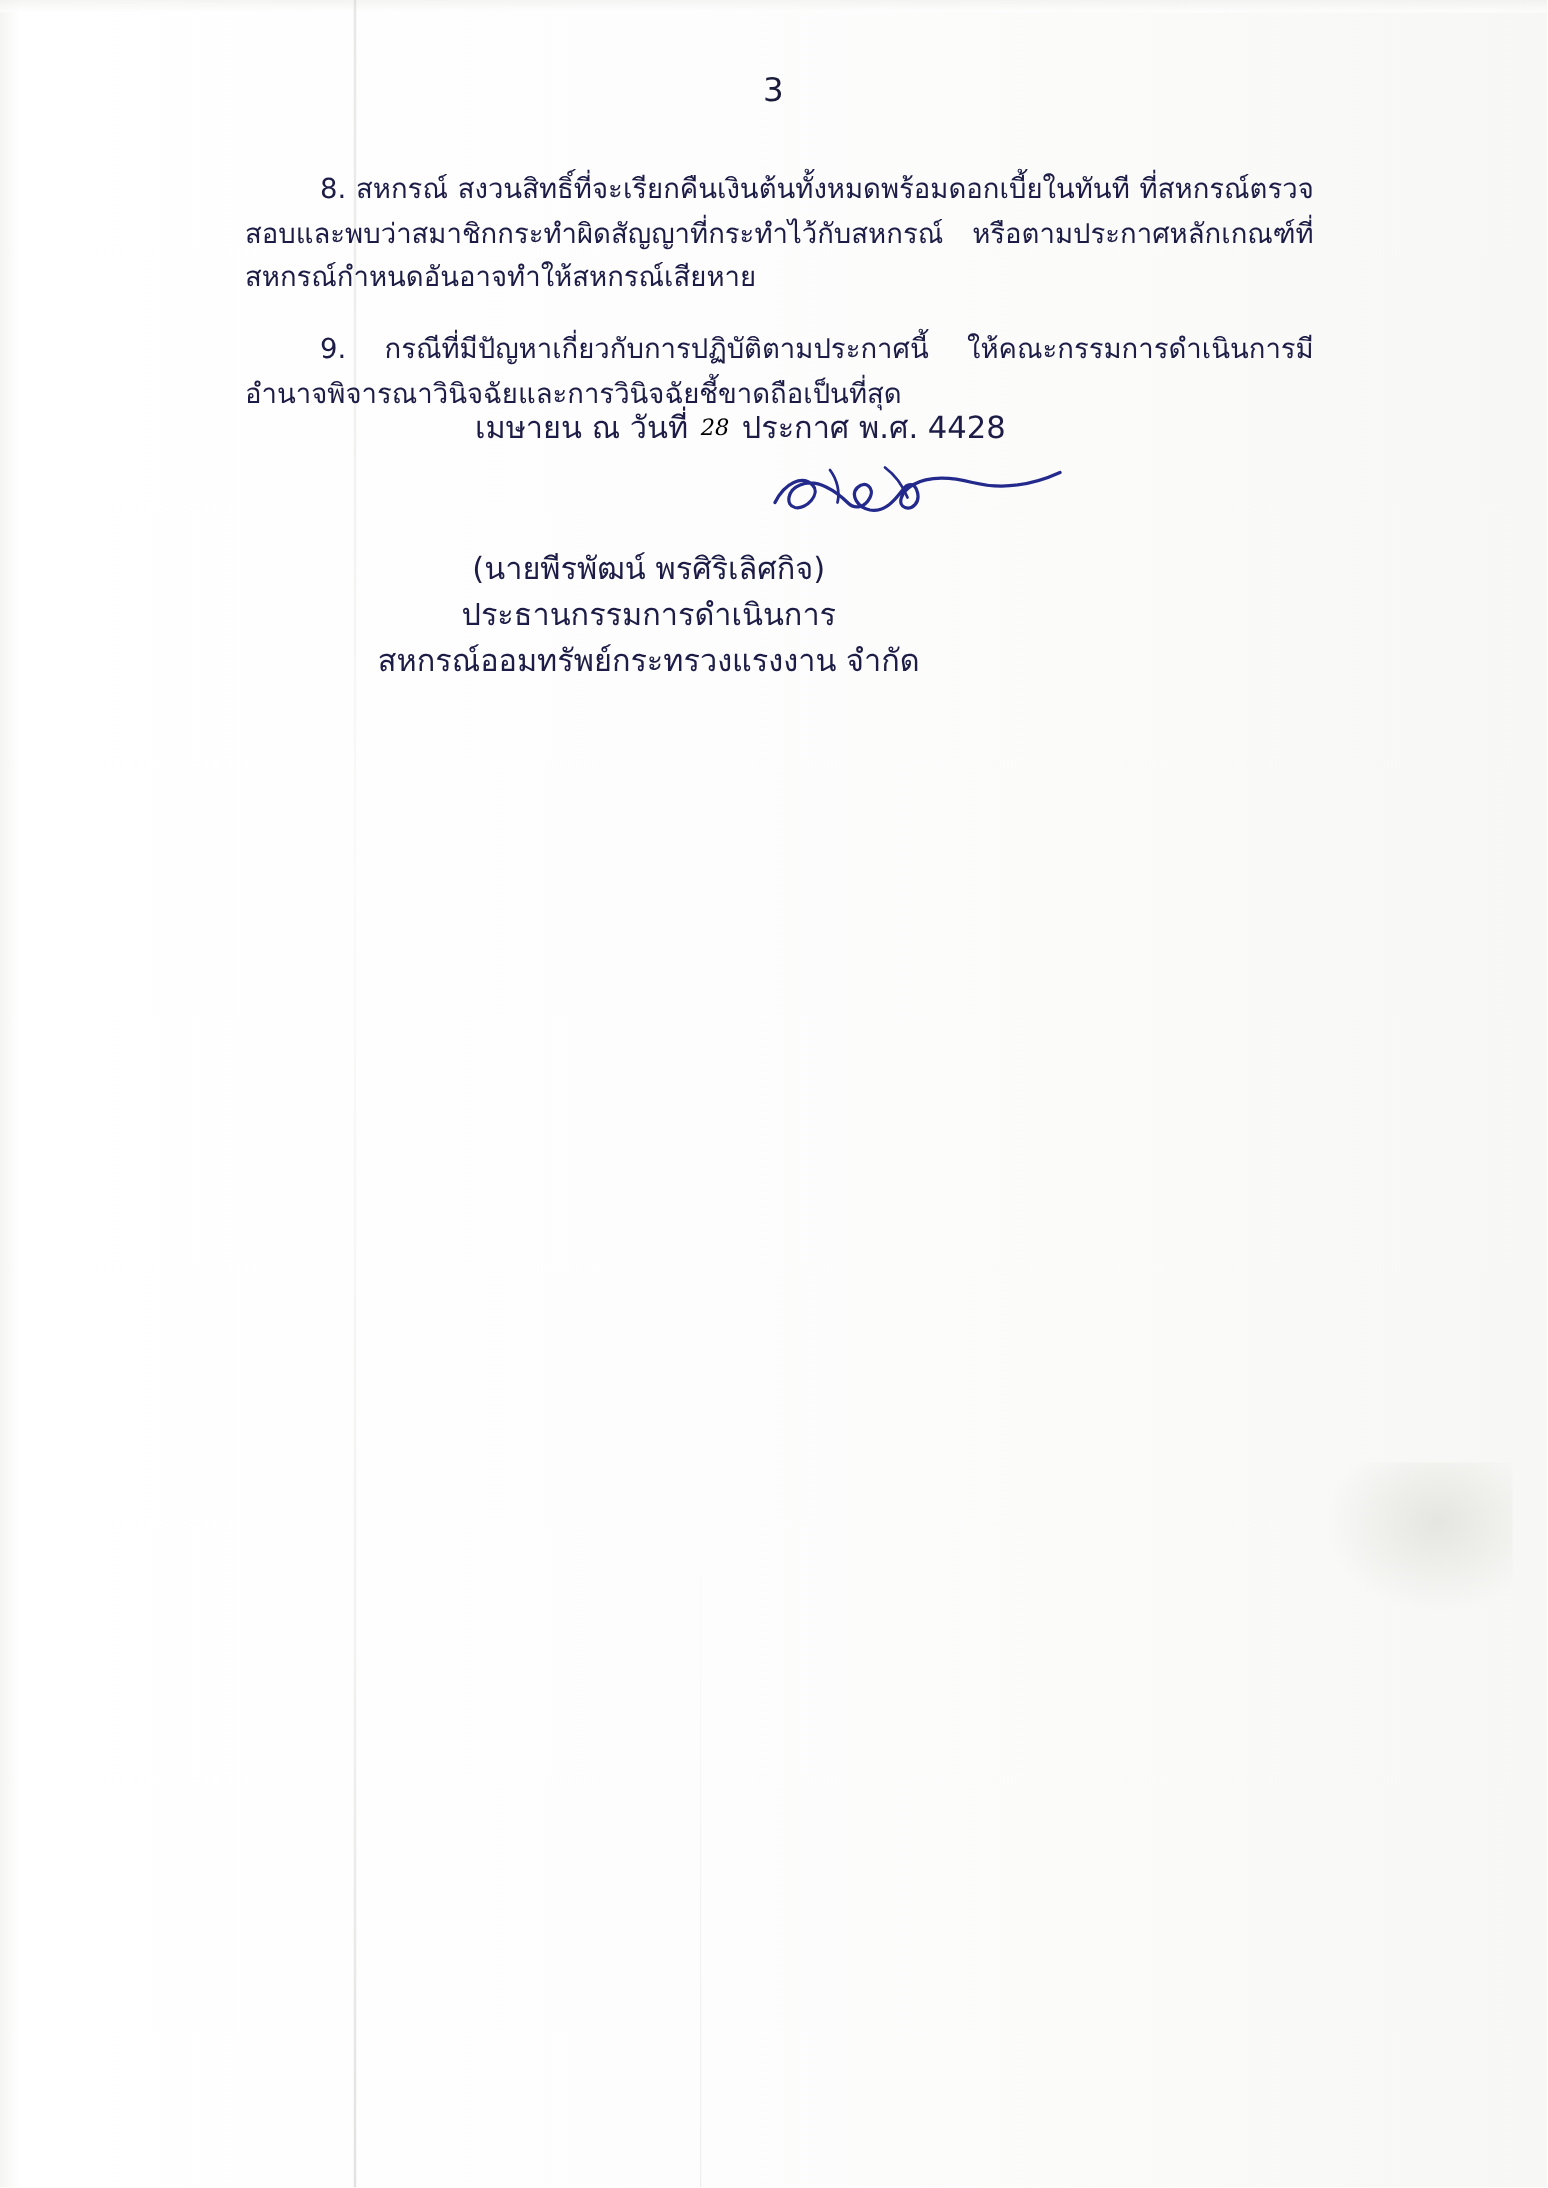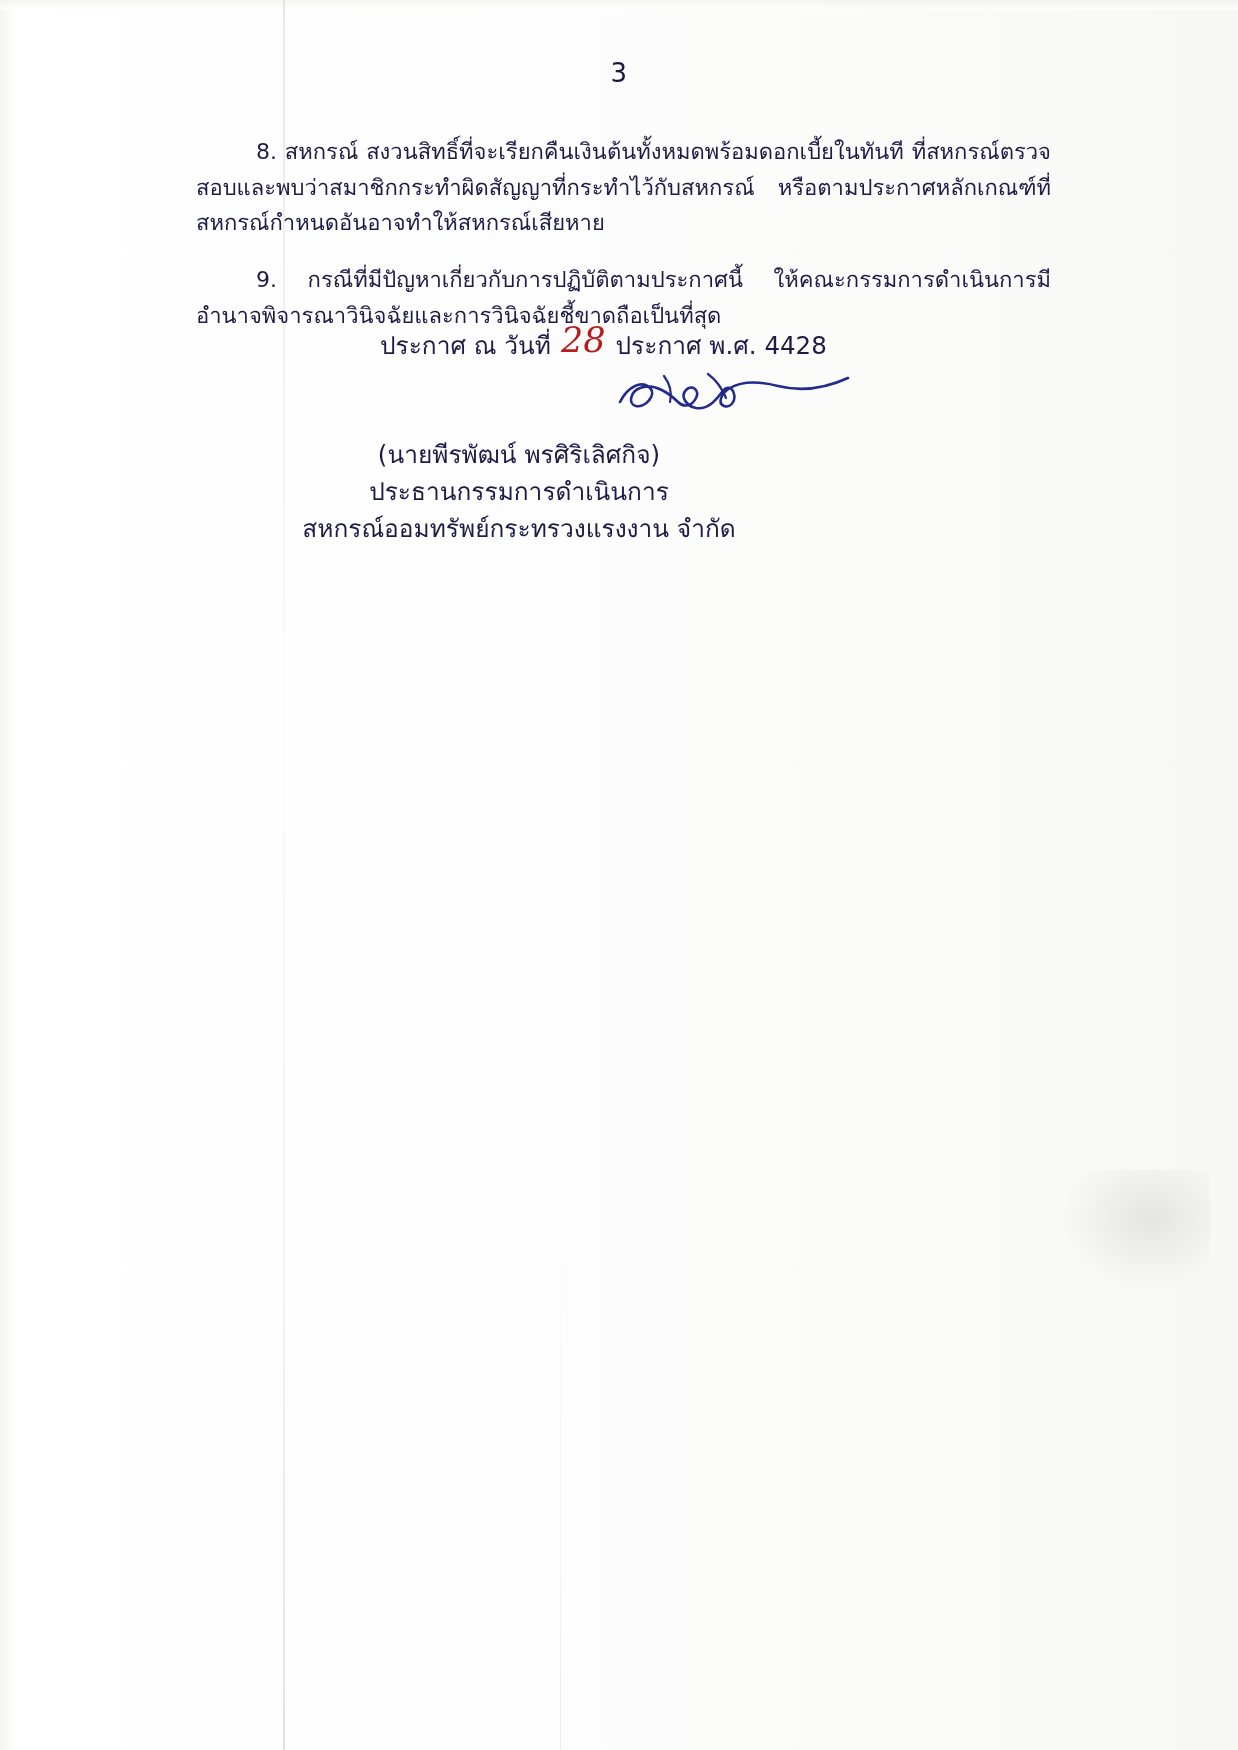--- a/index.html
+++ b/index.html
@@ -98,22 +98,22 @@
     position: absolute;
     top: 322px;
     left: 380px;
     font-size: 24.5px;
     color: #1c1c46;
     white-space: nowrap;
   }
   .date-handwritten {
     font-family: "DejaVu Serif", "Liberation Serif", serif;
     font-style: italic;
-    font-size: 35px;
-    color: #b91c1c;
+    font-size: 18px;
+    color: #000000;
     padding: 0 10px;
     position: relative;
     top: -2px;
     margin-top: 32px;
   }
 
   .signature-wrap {
     position: absolute;
     top: 368px;
     left: 612px;
@@ -151,21 +151,21 @@
 
 <div class="content">
 
   <div class="page-number">3</div>
 
   <p class="body-block" id="para8"><span class="indent"></span><span>8. สหกรณ์ สงวนสิทธิ์ที่จะเรียกคืนเงินต้นทั้งหมดพร้อมดอกเบี้ยในทันที ที่สหกรณ์ตรวจสอบและพบว่าสมาชิกกระทำผิดสัญญาที่กระทำไว้กับสหกรณ์ หรือตามประกาศหลักเกณฑ์ที่สหกรณ์กำหนดอันอาจทำให้สหกรณ์เสียหาย</span></p>
 
   <p class="body-block" id="para9"><span class="indent"></span><span>9. กรณีที่มีปัญหาเกี่ยวกับการปฏิบัติตามประกาศนี้ ให้คณะกรรมการดำเนินการมีอำนาจพิจารณาวินิจฉัยและการวินิจฉัยชี้ขาดถือเป็นที่สุด</span></p>
 
   <div class="date-line">
-    <span>ประกาศ ณ วันที่</span><span class="date-handwritten">28</span><span>ประกาศ</span>&nbsp;<span>พ.ศ.</span>&nbsp;<span>4428</span>
+    <span>เมษายน ณ วันที่</span><span class="date-handwritten">28</span><span>ประกาศ</span>&nbsp;<span>พ.ศ.</span>&nbsp;<span>4428</span>
   </div>
 
   <div class="signature-wrap">
     <svg width="260" height="58" viewBox="0 0 260 58" fill="none" xmlns="http://www.w3.org/2000/svg">
       <path d="M8 34 C 16 18, 30 12, 38 20 C 45 27, 33 40, 24 38 C 16 36, 18 24, 28 20 C 42 14, 58 26, 66 34 C 72 40, 80 38, 84 30 C 88 22, 80 16, 74 22 C 68 28, 74 38, 84 40 C 96 42, 104 32, 110 24 C 114 18, 120 18, 122 26 C 124 34, 118 40, 112 38 C 106 36, 108 26, 118 20 C 132 12, 150 14, 166 18 C 190 24, 214 20, 236 10" stroke="#232a8c" stroke-width="2.6" stroke-linecap="round" stroke-linejoin="round"></path>
       <path d="M96 6 C 104 12, 110 20, 114 30" stroke="#232a8c" stroke-width="2.2" stroke-linecap="round"></path>
       <path d="M52 8 C 58 16, 60 26, 58 34" stroke="#232a8c" stroke-width="2.2" stroke-linecap="round"></path>
     </svg>
   </div>
 

